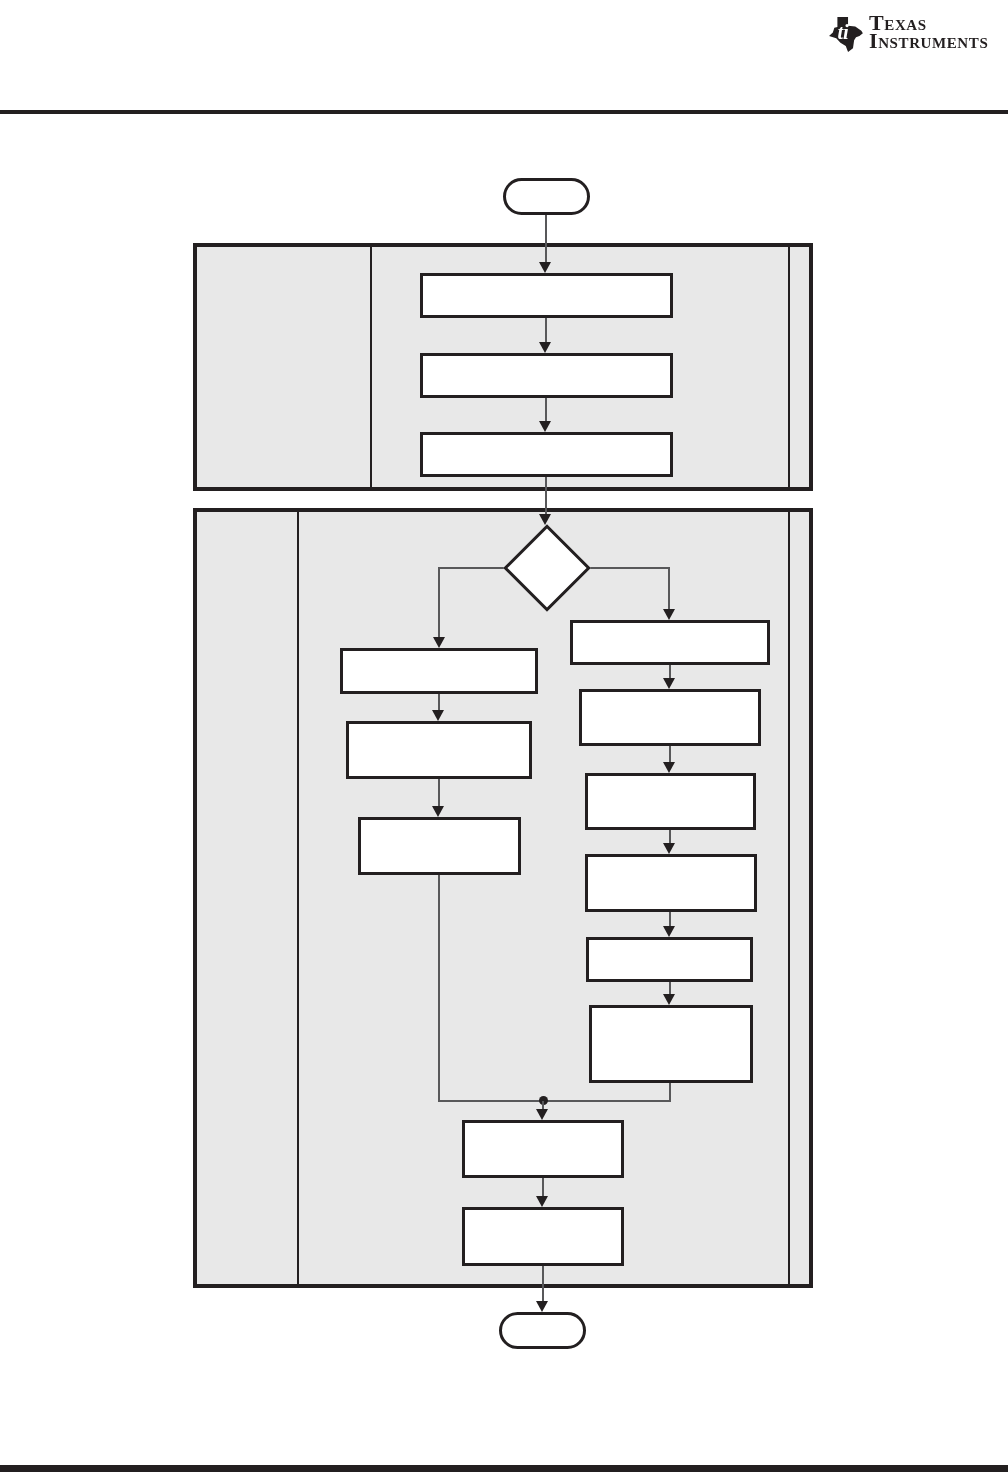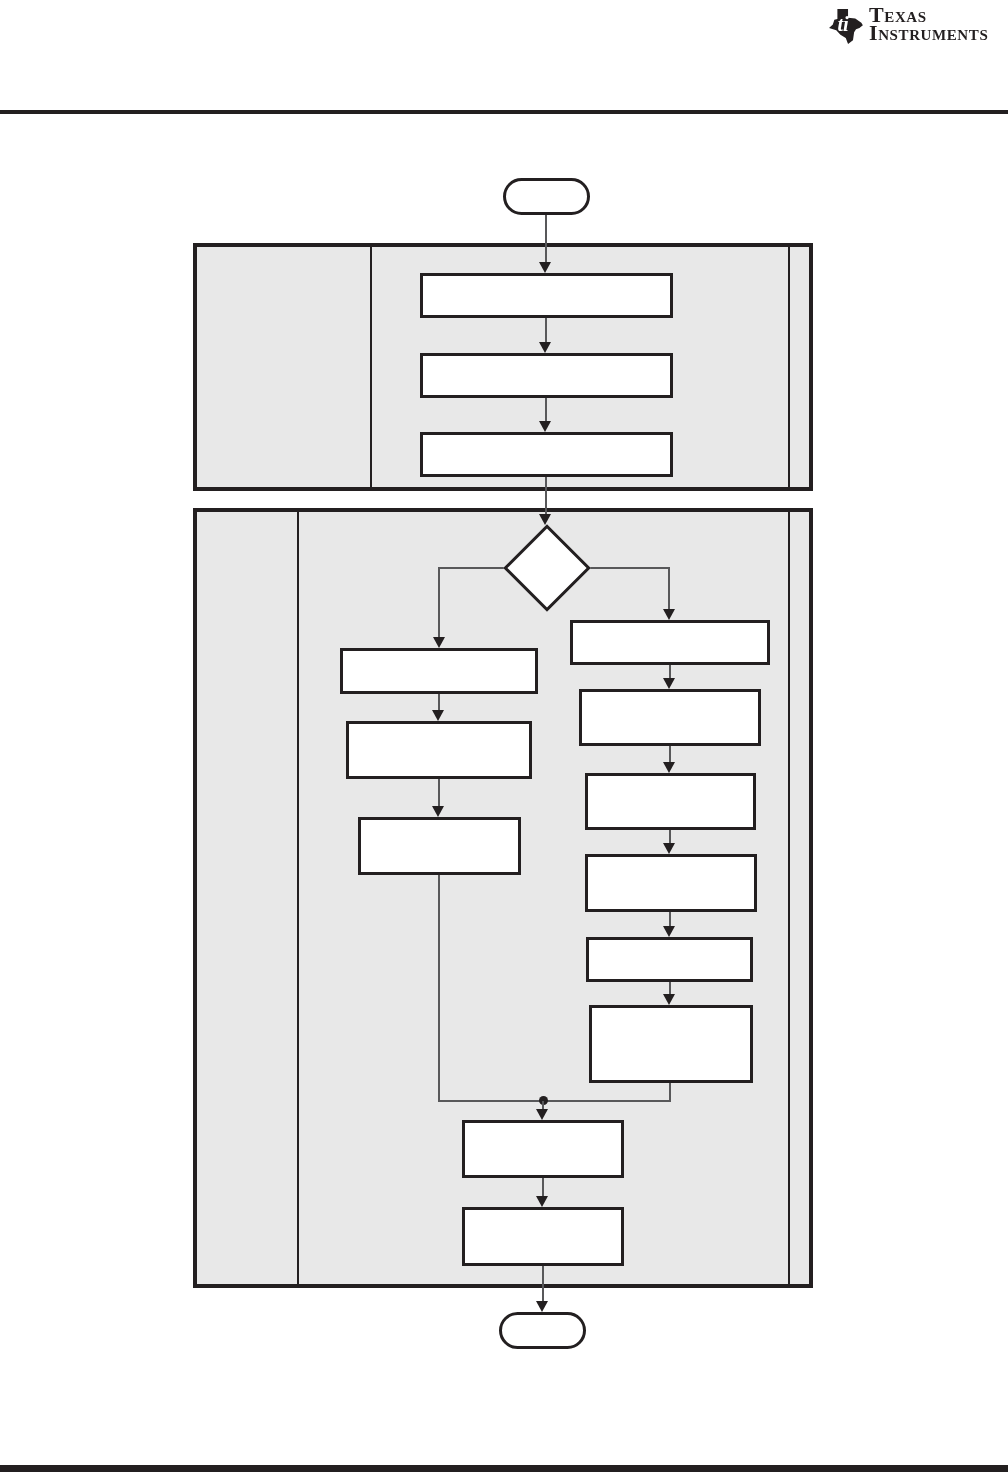--- a/index.html
+++ b/index.html
@@ -14,21 +14,21 @@
   .page{
     position:relative;width:1008px;height:1472px;
     background:var(--page-bg);overflow:hidden;
     font-family:"Liberation Serif",serif;color:var(--ink);
   }
   
   .rule-top{position:absolute;left:0;top:110px;width:1008px;height:4px;background:var(--ink);}
   .rule-bottom{position:absolute;left:0;top:1465px;width:1008px;height:7px;background:var(--ink);}
 
   
-  .logo{position:absolute;left:826px;top:6px;display:flex;align-items:flex-start;}
+  .logo{position:absolute;left:826px;top:14px;display:flex;align-items:flex-start;}
   .logo-mark{width:38px;height:37px;flex:0 0 auto;margin-top:2px;}
   .logo-mark svg{width:38px;height:37px;display:block;}
   .logo-text{margin-left:5px;line-height:1;}
   .logo-line{
     font-variant:small-caps;font-weight:600;letter-spacing:.6px;
     font-size:22px;line-height:18px;color:var(--ink);white-space:nowrap;
   }
 
   
   .section{

